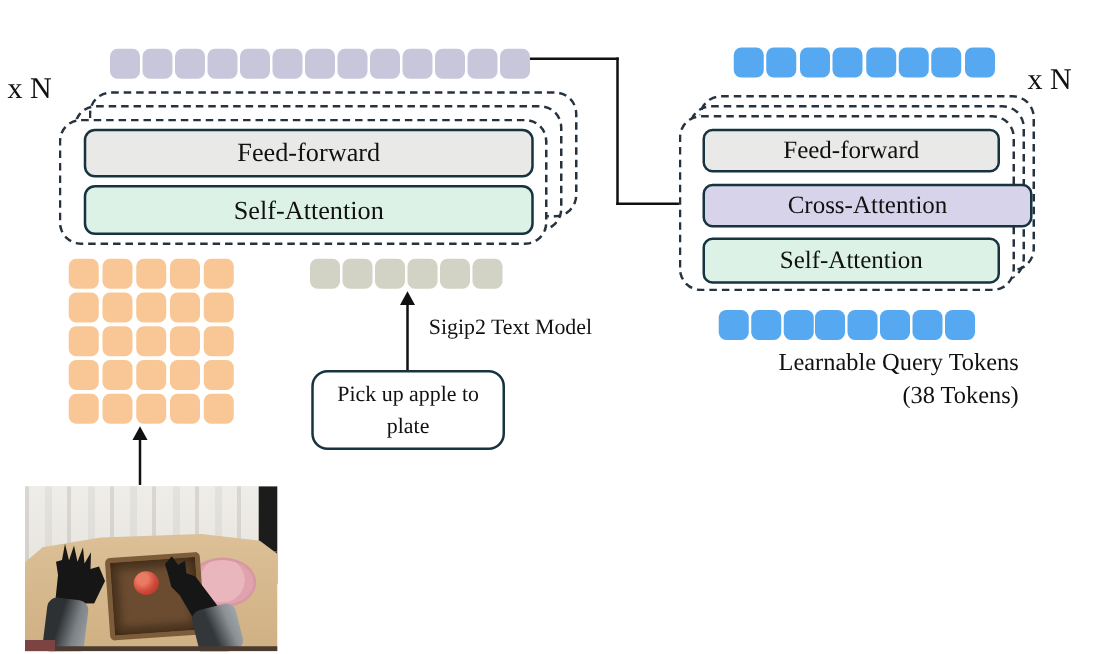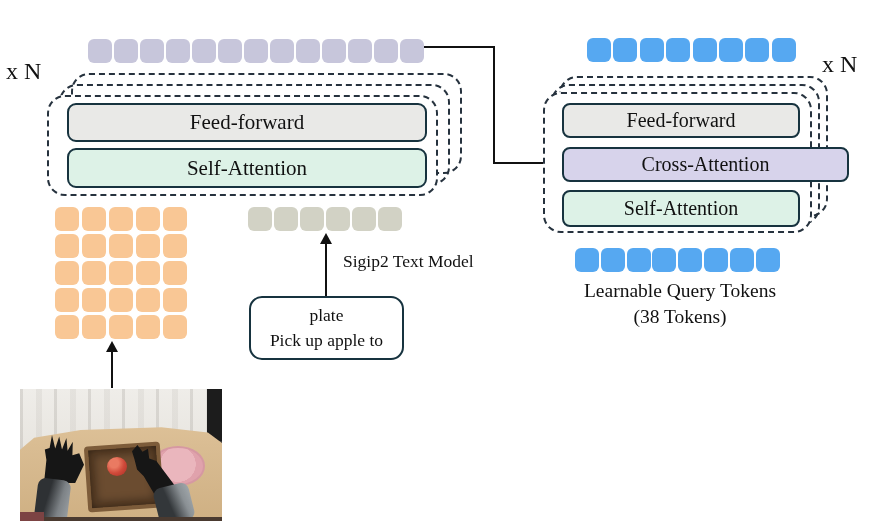--- a/index.html
+++ b/index.html
@@ -38,21 +38,21 @@
   .arr-up { position: absolute; width: 0; height: 0;
     border-left: 6px solid transparent; border-right: 6px solid transparent;
     border-bottom: 11px solid #111; }
   .arr-right { position: absolute; width: 0; height: 0;
     border-top: 6px solid transparent; border-bottom: 6px solid transparent;
     border-left: 11px solid #111; }
 
   .xn { position: absolute; font-size: 24px; }
   .lbl { position: absolute; font-size: 17.5px; line-height: 1.25; }
   .title { position: absolute; font-weight: bold; font-size: 19.5px; text-align: center; }
-  .qlbl { position: absolute; font-size: 19.5px; text-align: center; }
+  .qlbl { position: absolute; font-size: 19.5px; text-align: right; }
 
   .prompt-box {
     position: absolute; border: 2px solid #17333f; border-radius: 13px;
     background: #fff; text-align: center; font-size: 17.5px; line-height: 1.45;
     display: flex; flex-direction: column; justify-content: center;
   }
 
   
   .photo { position: absolute; overflow: hidden; background: #e9e7e2; }
   .curtain { position: absolute; inset: 0;
@@ -158,22 +158,22 @@
   <div class="hline" style="left:424px; top:46px; width:71px;"></div>
   <div class="vline" style="left:493px; top:46px; height:118px;"></div>
   <div class="hline" style="left:493px; top:162px; width:58px;"></div>
   <div class="arr-right" style="left:550px; top:157px;"></div>
 
   <div class="arr-up" style="left:320px; top:233px;"></div>
   <div class="vline" style="left:325px; top:242px; height:55px;"></div>
   <div class="lbl" style="left:343px; top:251px;">Sigip2 Text Model</div>
 
   <div class="prompt-box" style="left:249px; top:296px; width:155px; height:64px;">
+    <div>Pick up apple to</div>
     <div>plate</div>
-    <div>Pick up apple to</div>
   </div>
 
   <div class="arr-up" style="left:106px; top:341px;"></div>
   <div class="vline" style="left:111px; top:350px; height:38px;"></div>
 
   <div class="photo" style="left:20px; top:389px; width:202px; height:132px;">
     <div class="curtain"></div>
     <div class="equip-corner" style="right:0; top:0; width:15px; height:52px;"></div>
     <div class="equip-corner" style="right:0; top:52px; width:9px; height:26px; background:#3a3a3a;"></div>
     <div class="tabletop"></div>
@@ -204,21 +204,21 @@
 
   <div class="xn abs" style="left:822px; top:51px;">x N</div>
 
   <div class="dashed-rect" style="left:559px; top:76px; width:269px; height:141px;"></div>
   <div class="dashed-rect" style="left:551px; top:84px; width:269px; height:141px;"></div>
   <div class="dashed-rect front" style="left:543px; top:92px; width:269px; height:141px;"></div>
 
   <div class="layer-box small" style="left: 562px; top: 103px; width: 238px; height: 35px; background: rgb(233, 233, 231);">
     <span>Feed-forward</span>
   </div>
-  <div class="layer-box small" style="left: 562px; top: 147px; width: 287px; height: 35px; background: rgb(215, 211, 235);">
+  <div class="layer-box small" style="left: 562px; top: 147px; width: 264px; height: 35px; background: rgb(215, 211, 235);">
     <span>Cross-Attention</span>
   </div>
   <div class="layer-box small" style="left: 562px; top: 190px; width: 238px; height: 37px; background: rgb(221, 242, 231);">
     <span>Self-Attention</span>
   </div>
 
   <div class="tok-row abs" style="left: 575px; top: 248px; gap: 1.8px;">
       <span class="token" style="width: 24px; height: 24px; background: rgb(86, 168, 241);"></span>
       <span class="token" style="width: 24px; height: 24px; background: rgb(86, 168, 241);"></span>
       <span class="token" style="width: 24px; height: 24px; background: rgb(86, 168, 241);"></span>

